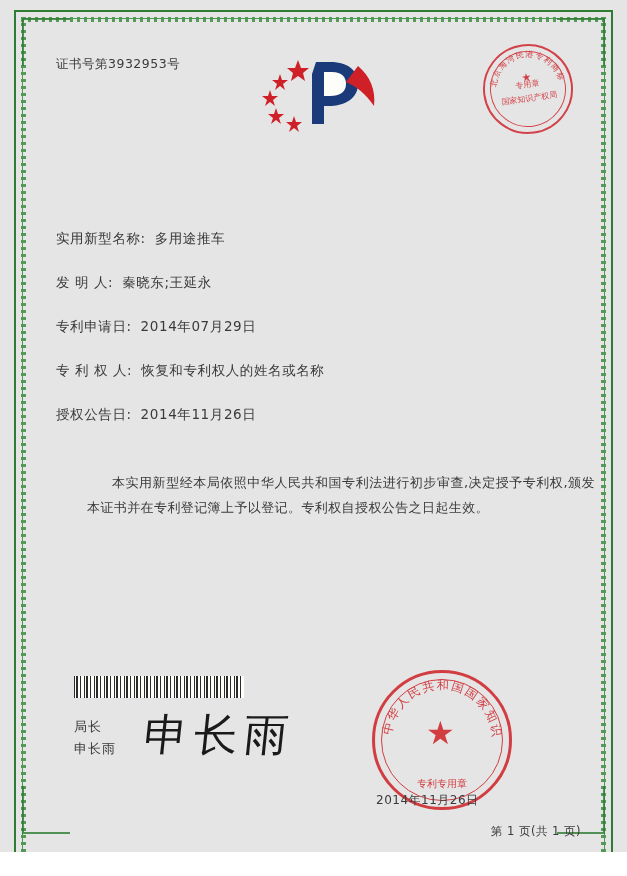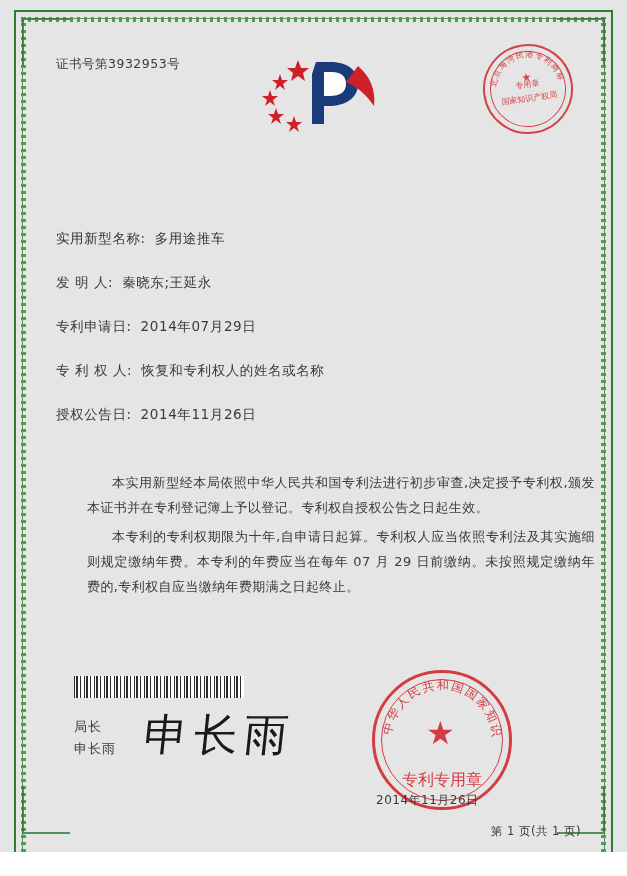--- a/index.html
+++ b/index.html
@@ -250,21 +250,21 @@
     margin-left: -16px;
     font-size: 32px;
     line-height: 32px;
   }
   .seal .seal-bottom {
     position: absolute;
     left: 0;
     bottom: 16px;
     width: 134px;
     text-align: center;
-    font-size: 16px;
+    font-size: 10px;
   }
   .seal-date {
     position: absolute;
     left: 330px;
     top: 758px;
     font-size: 12px;
     color: #3a3a3a;
     letter-spacing: 0.5px;
   }
 
@@ -341,21 +341,20 @@
         <span class="field-value">恢复和专利权人的姓名或名称</span>
       </div>
       <div class="field-row">
         <span class="field-label">授权公告日:</span>
         <span class="field-value">2014年11月26日</span>
       </div>
     </div>
 
     <div class="paragraphs">
       <p>本实用新型经本局依照中华人民共和国专利法进行初步审查,决定授予专利权,颁发本证书并在专利登记簿上予以登记。专利权自授权公告之日起生效。</p>
-      <p>本专利的专利权期限为十年,自申请日起算。专利权人应当依照专利法及其实施细则规定缴纳年费。本专利的年费应当在每年 07 月 29 日前缴纳。未按照规定缴纳年费的,专利权自应当缴纳年费期满之日起终止。</p>
     </div>
 
     <div class="barcode"></div>
 
     <div class="sign-label">
       <div>局长</div>
       <div>申长雨</div>
     </div>
     <div class="signature">申长雨</div>
 

